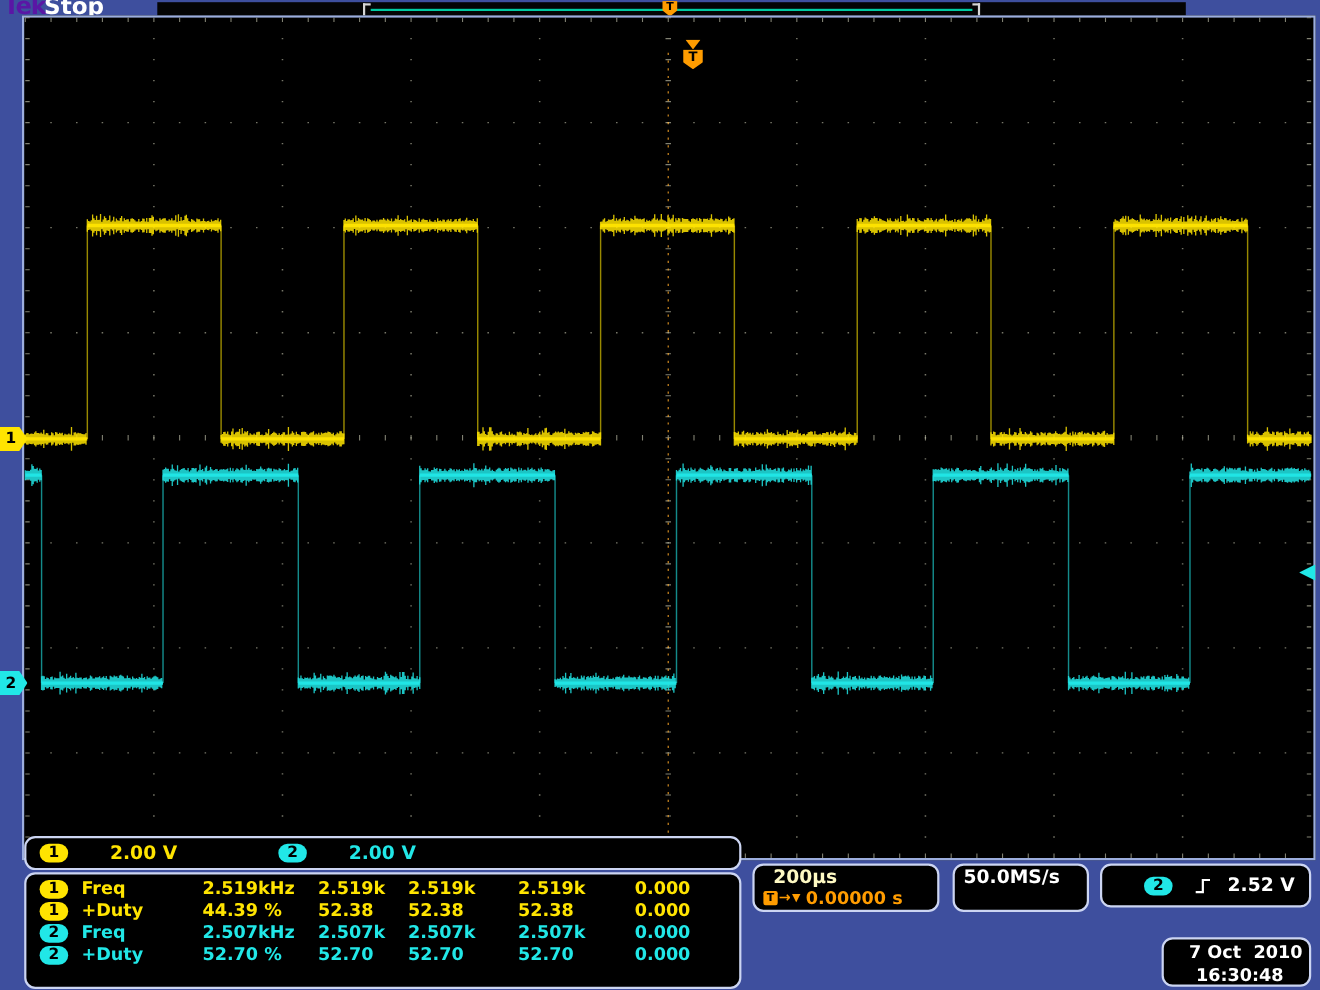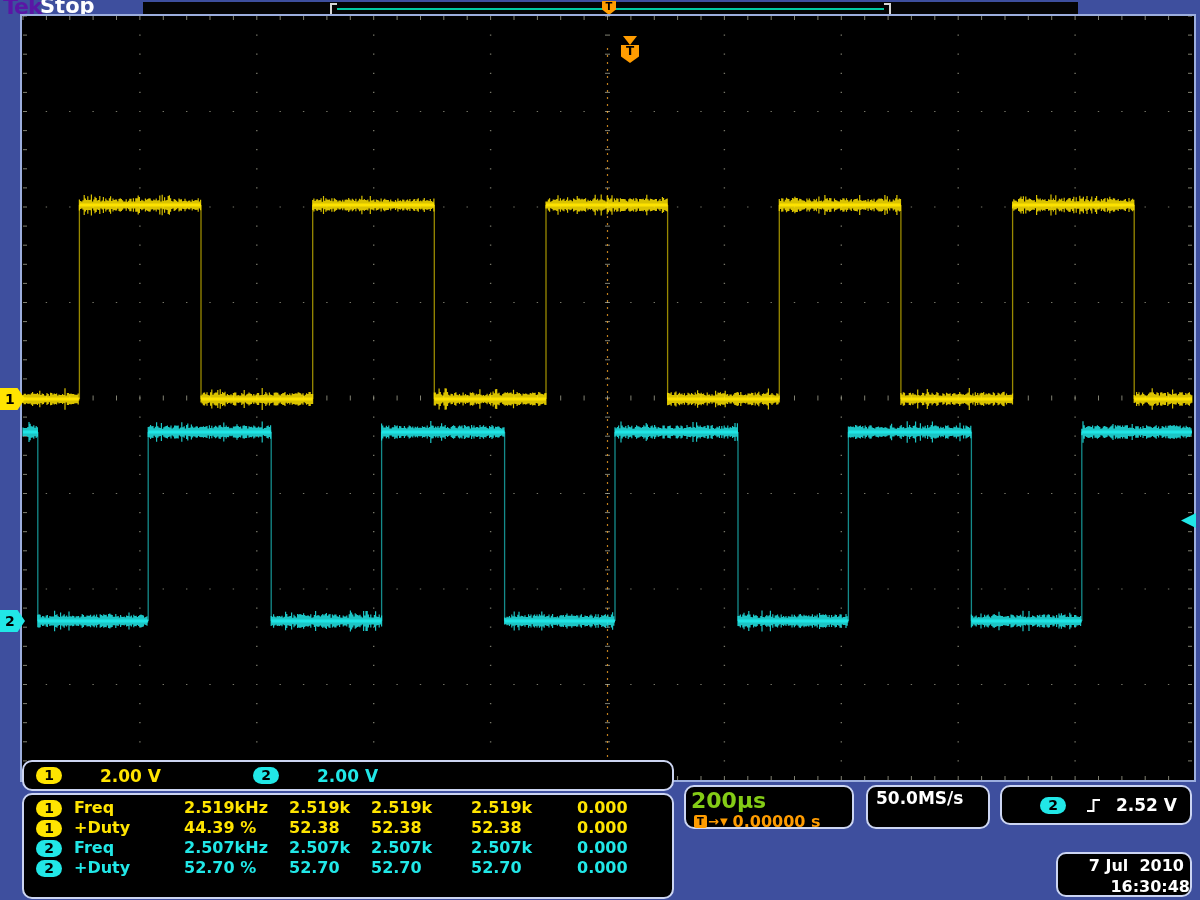--- a/index.html
+++ b/index.html
@@ -44,37 +44,37 @@
   .ylw{color:#ffe400}.cyn{color:#21e7e7}.wht{color:#fff}.org{color:#ff9c00}
   .chbar{left:22px;top:760px;width:652px;height:31px;display:flex;align-items:center}
   .chbar .badge{margin-left:12px}
   .chbar .scale{font-size:17px;margin-left:38px}
   .chbar .badge.c{margin-left:92px}
   .meas{left:22px;top:793px;width:652px;height:106px;padding-top:2px}
   .mrow{display:grid;grid-template-columns:50px 110px 105px 82px 100px 106px auto;
     align-items:center;height:20px;font-size:16px}
   .mrow .badge{margin-left:12px}
   .tbbox{left:684px;top:785px;width:170px;height:44px}
-  .tbbox .scale{font-size:22px;color:#84cc16;margin:1px 0 0 5px}
+  .tbbox .scale{font-size:17px;color:#fef9c3;margin:1px 0 0 17px}
   .tline{display:flex;align-items:center;margin:-1px 0 0 8px}
   .tline .tbox{display:inline-block;width:13px;height:13px;background:#ff9c00;border-radius:2px;
     color:#000;font-size:10px;line-height:13px;text-align:center}
   .tline .arr{font-size:13px;margin-left:1px}
   .tline .tri{font-size:10px;margin:0 5px 0 1px}
   .tline .pos{font-size:16px}
   .acqbox{left:866px;top:785px;width:124px;height:44px;color:#fff;font-size:17px;line-height:20px;
     padding:1px 0 0 8px}
   .trgbox{left:1000px;top:785px;width:192px;height:40px;display:flex;align-items:center}
   .trgbox .badge{margin-left:38px}
   .trgbox svg{margin-left:20px}
   .trgbox .lvl{color:#fff;font-size:17px;margin-left:auto;margin-right:13px}
   .datebox{left:1056px;top:852px;width:136px;height:45px;color:#fff;font-size:16px;line-height:21px;
     padding-top:1px}
   .datebox .d{text-align:right;padding-right:6px;white-space:pre}
-  .datebox .t{text-align:right;padding-left:6px}
+  .datebox .t{text-align:center;padding-left:6px}
 </style>
 </head>
 <body>
 
 <div class="logo">Tek</div>
 <div class="status">Stop</div>
 
 <div class="recordbar">
   <div class="bracket l"></div>
   <div class="bracket r"></div>
@@ -164,15 +164,15 @@
 
 <div class="box trgbox">
   <span class="badge c">2</span>
   <svg width="15" height="15" viewBox="0 0 15 15">
     <path d="M1 13 H7.5 V2 H14" fill="none" stroke="#ffffff" stroke-width="2"></path>
   </svg>
   <span class="lvl">2.52 V</span>
 </div>
 
 <div class="box datebox">
-  <div class="d">7 Jul  2010</div>
+  <div class="d">7 Oct  2010</div>
   <div class="t">16:30:48</div>
 </div>
 
 </body></html>

